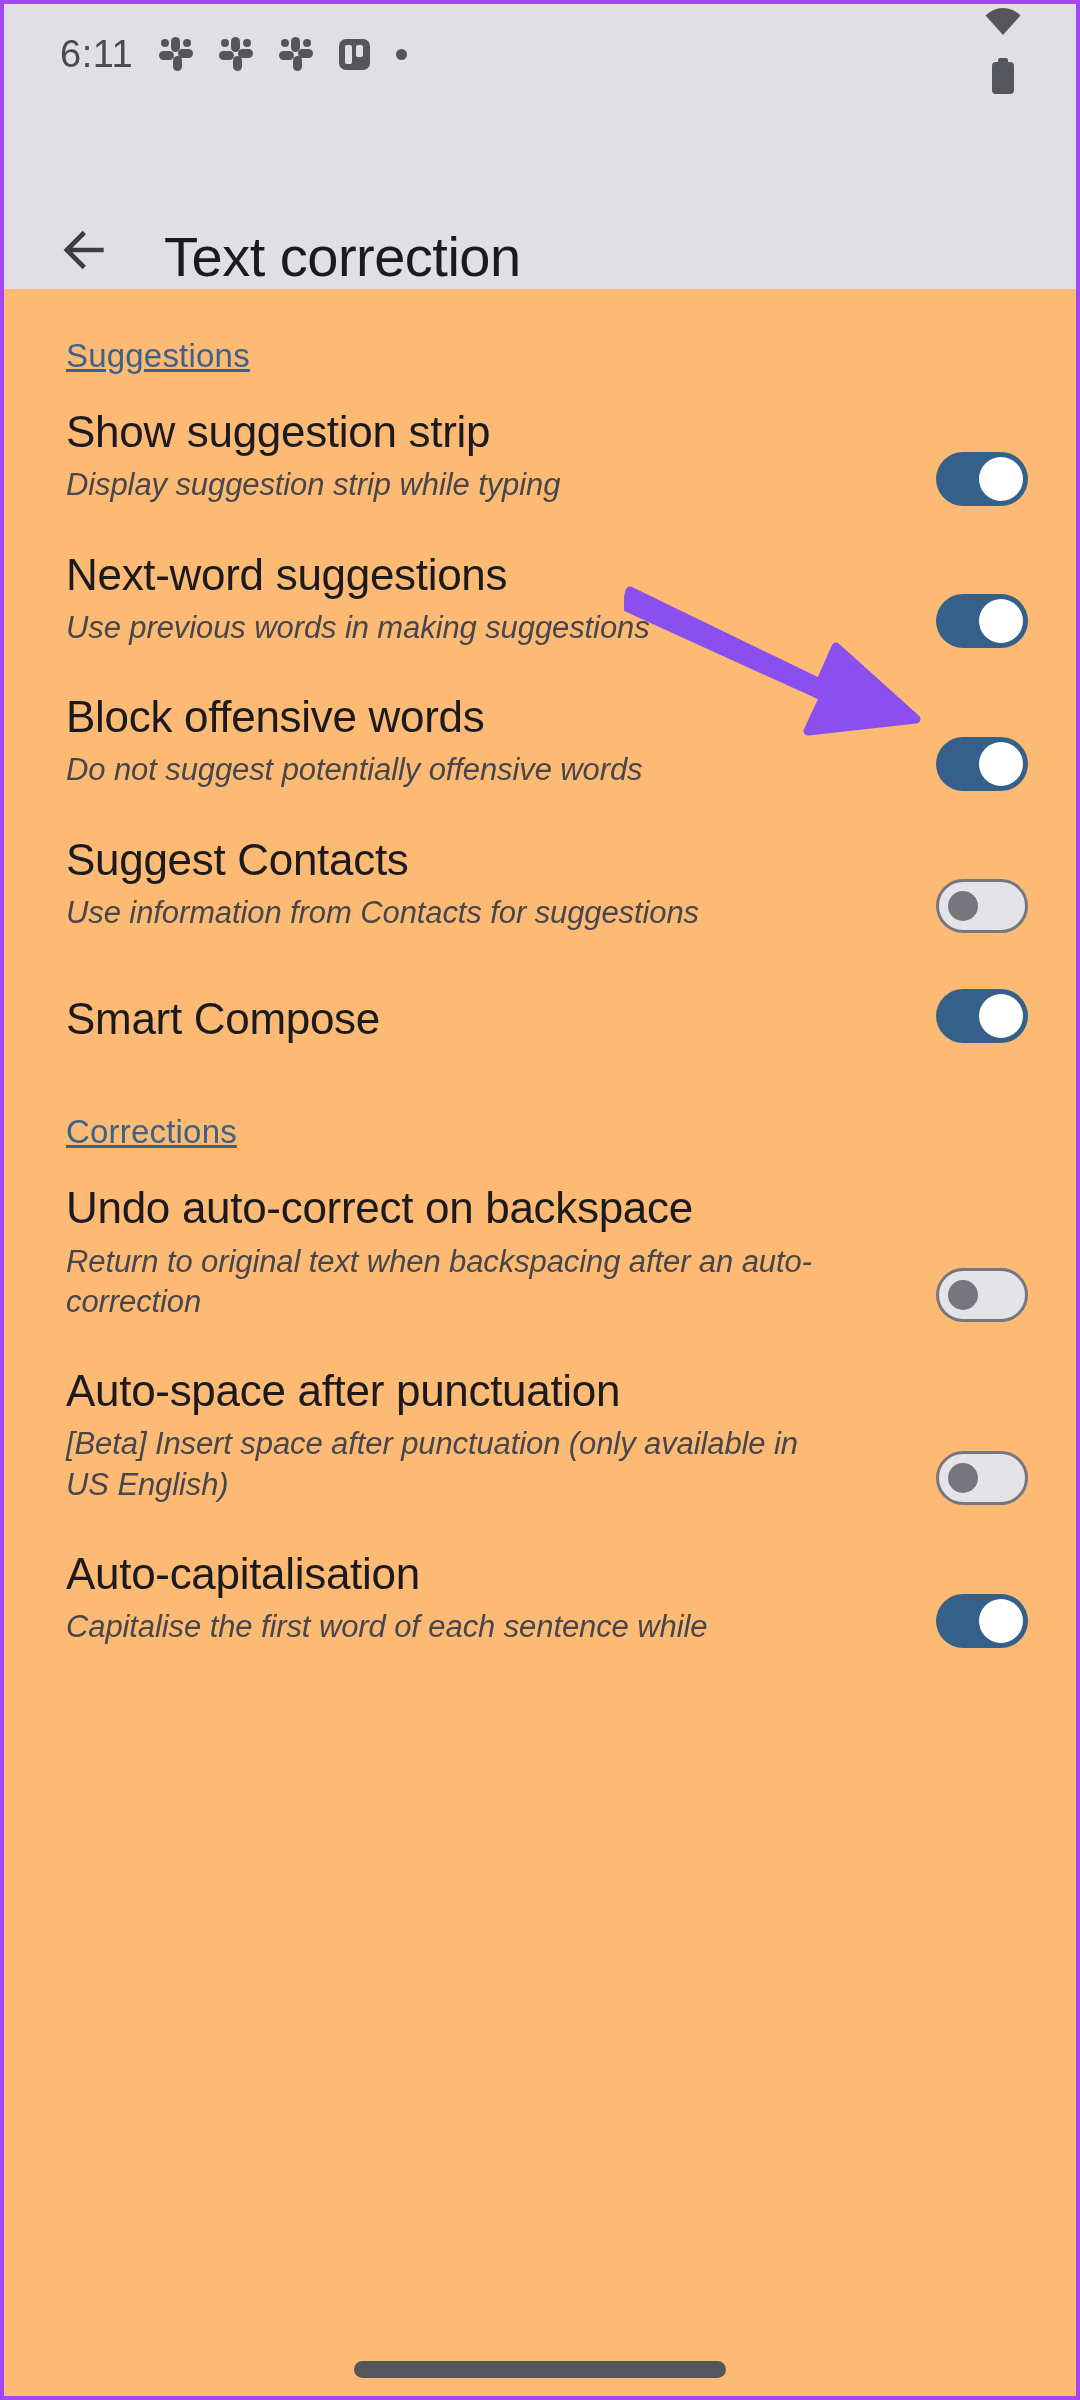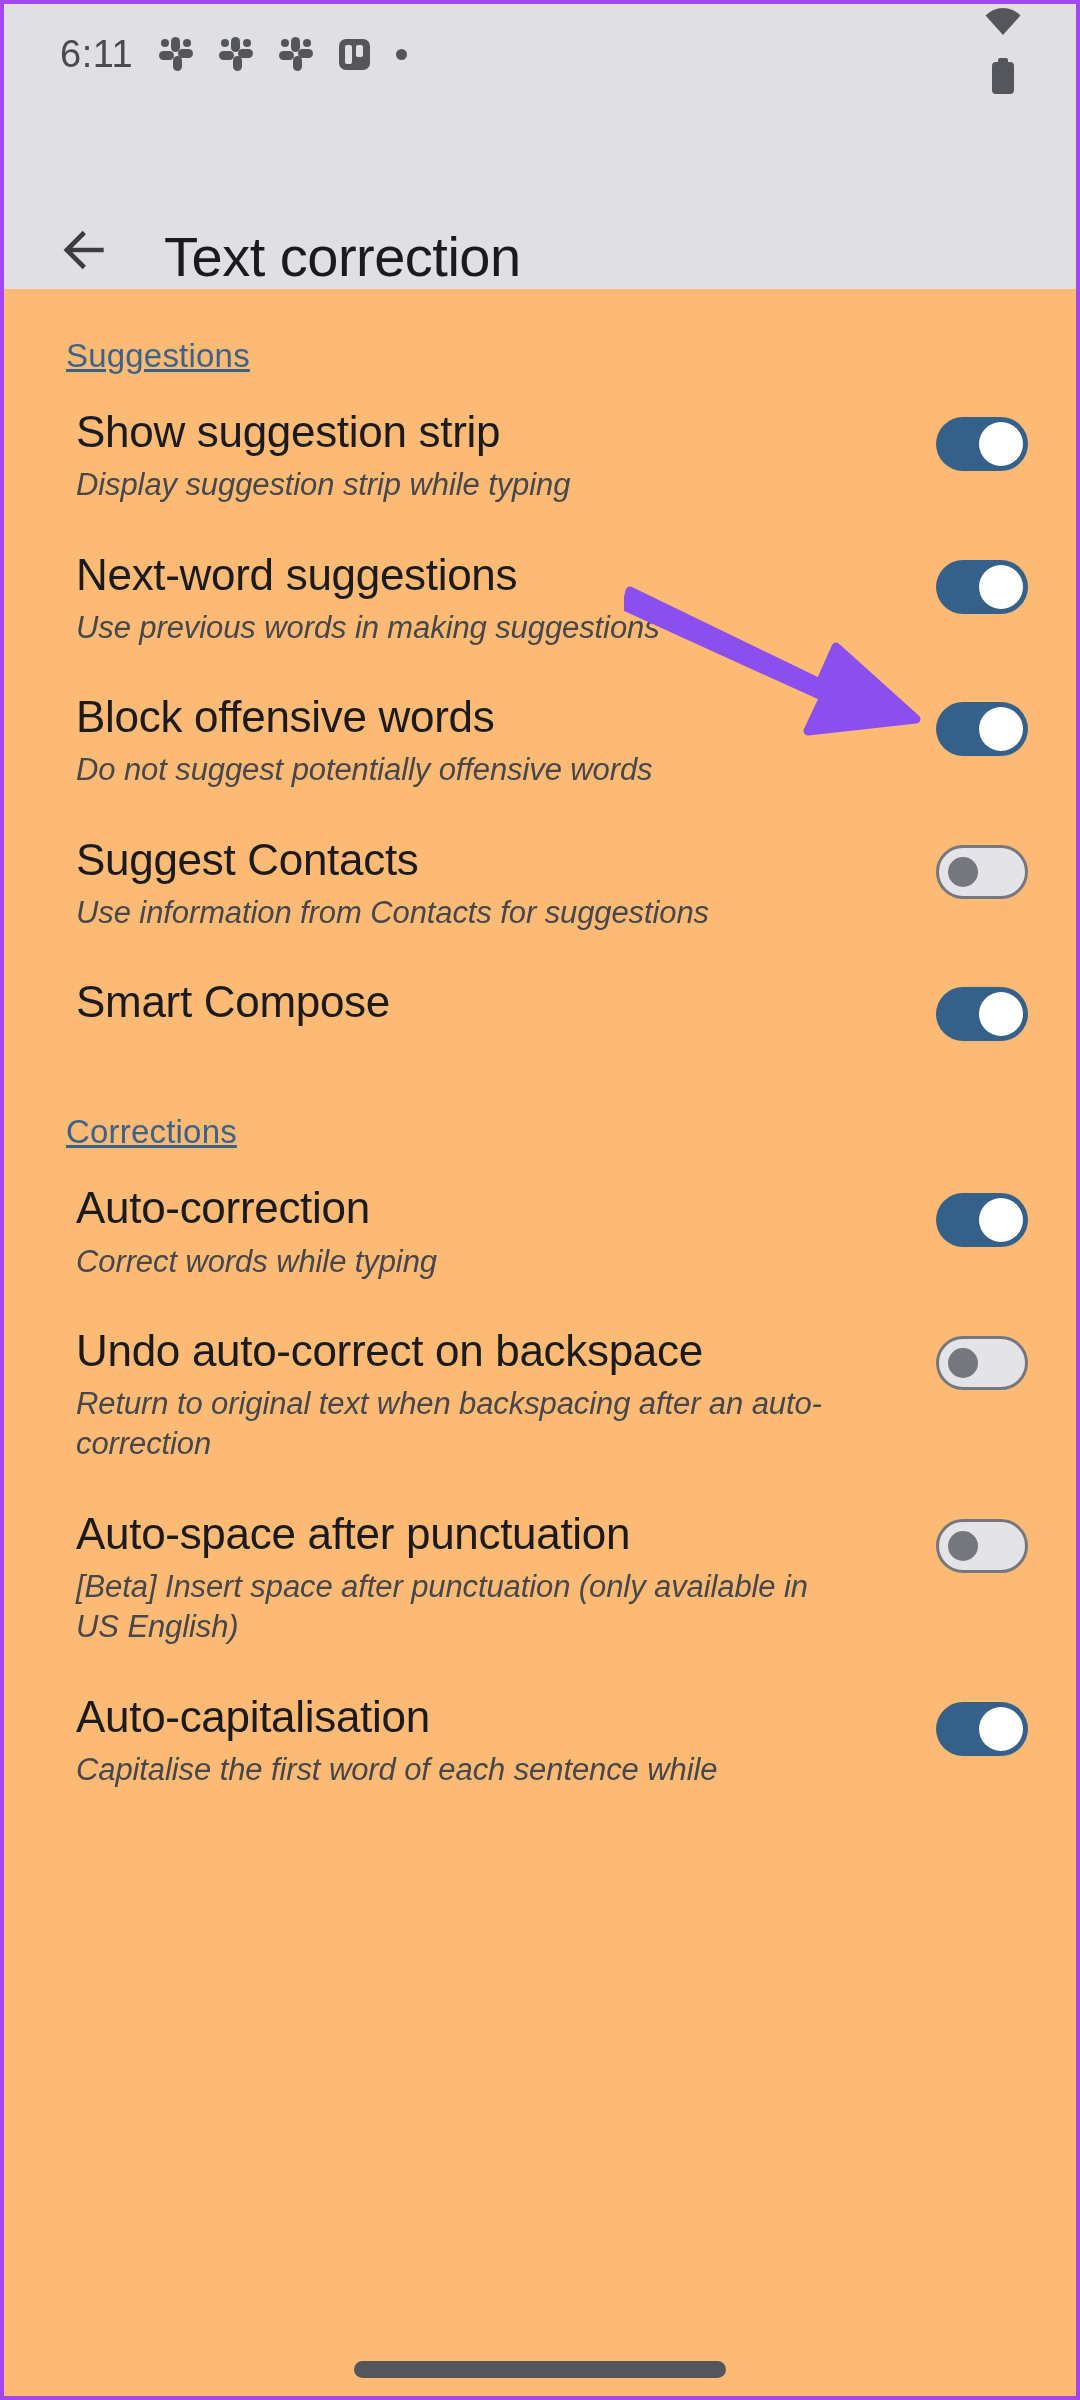--- a/index.html
+++ b/index.html
@@ -75,24 +75,23 @@
   }
 
   
   #content { position:absolute; top:285px; left:0; right:0; bottom:0; }
 
   .section-header {
     font-size:33px; color:#3D6289; padding:48px 0 10px 62px;
     font-weight:400; letter-spacing:.2px;text-decoration:underline;
   }
   .row {
-    display:flex; align-items:flex-start;
+    display:flex; align-items:flex-end;
     padding:22px 48px 22px 62px;
     min-height:110px;
-    margin-left:10px;
   }
   .row-text { flex:1; padding-right:28px; }
   .row-title { font-size:44px; color:#1B1B1F; line-height:1.12; letter-spacing:-0.3px; }
   .row-sub {
     font-size:31px; color:#46464C; line-height:1.30; margin-top:9px; letter-spacing:-0.1px;font-style:italic;
   }
   .row-control { flex:0 0 auto; padding-top:10px; }
 
   
   .toggle {
@@ -252,31 +251,20 @@
       </div>
       <div class="row-control">
         <div class="toggle on">
             <span class="thumb"></span>
           </div>
       </div>
     </div>
 
     <div class="section-header">Corrections</div>
 
-    <div class="row">
-      <div class="row-text">
-        <div class="row-title">Auto-correction</div>
-        <div class="row-sub">Correct words while typing</div>
-      </div>
-      <div class="row-control">
-        <div class="toggle on">
-            <span class="thumb"></span>
-          </div>
-      </div>
-    </div>
 
     <div class="row">
       <div class="row-text">
         <div class="row-title">Undo auto-correct on backspace</div>
         <div class="row-sub" style="max-width:790px">Return to original text when backspacing after an auto-correction</div>
       </div>
       <div class="row-control">
         <div class="toggle off">
             <span class="thumb"></span>
           </div>

